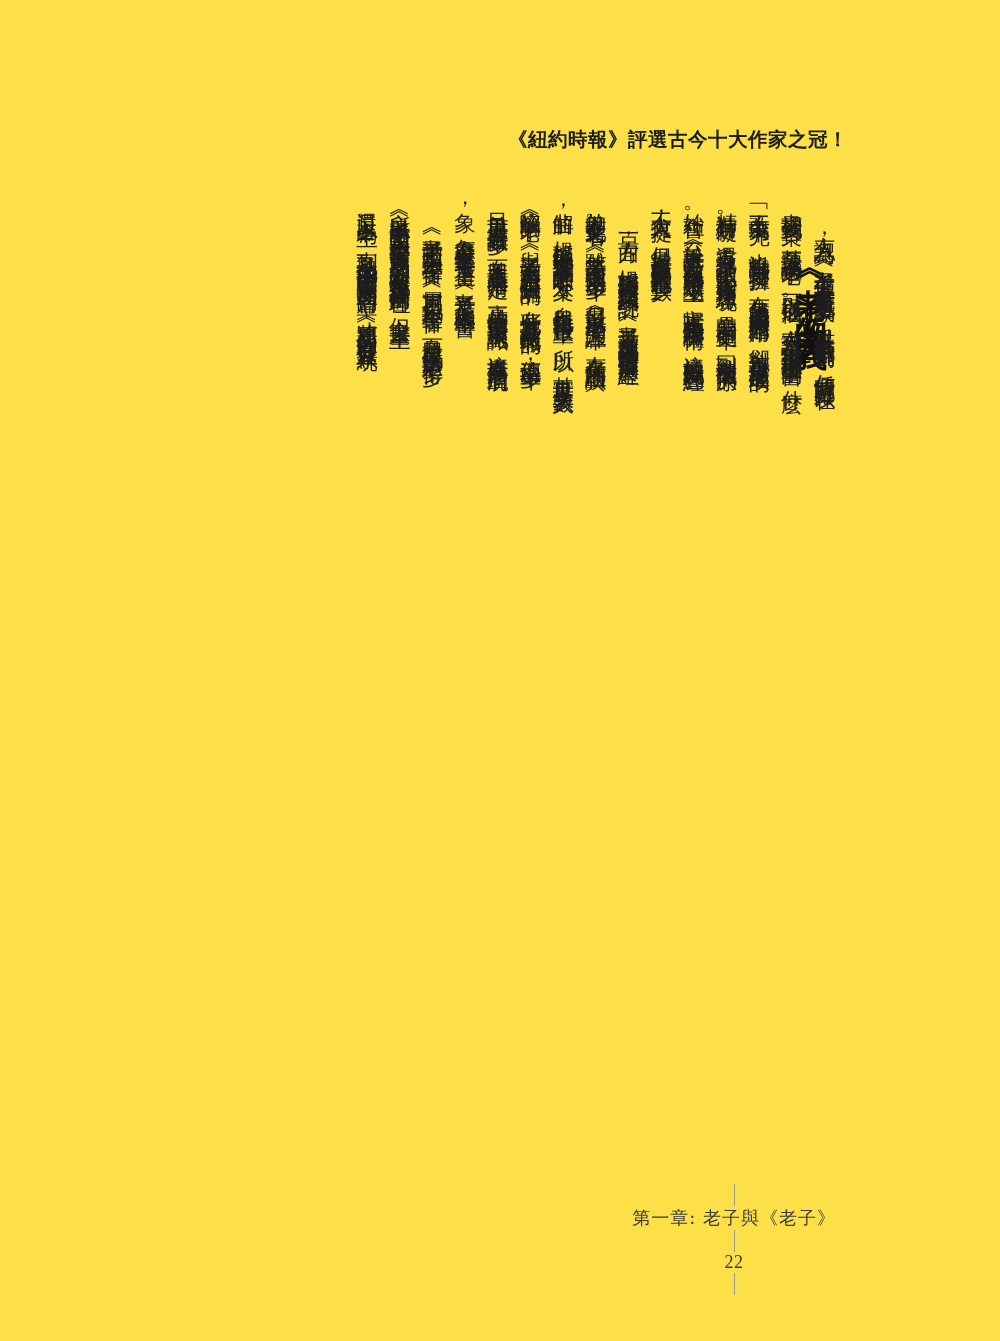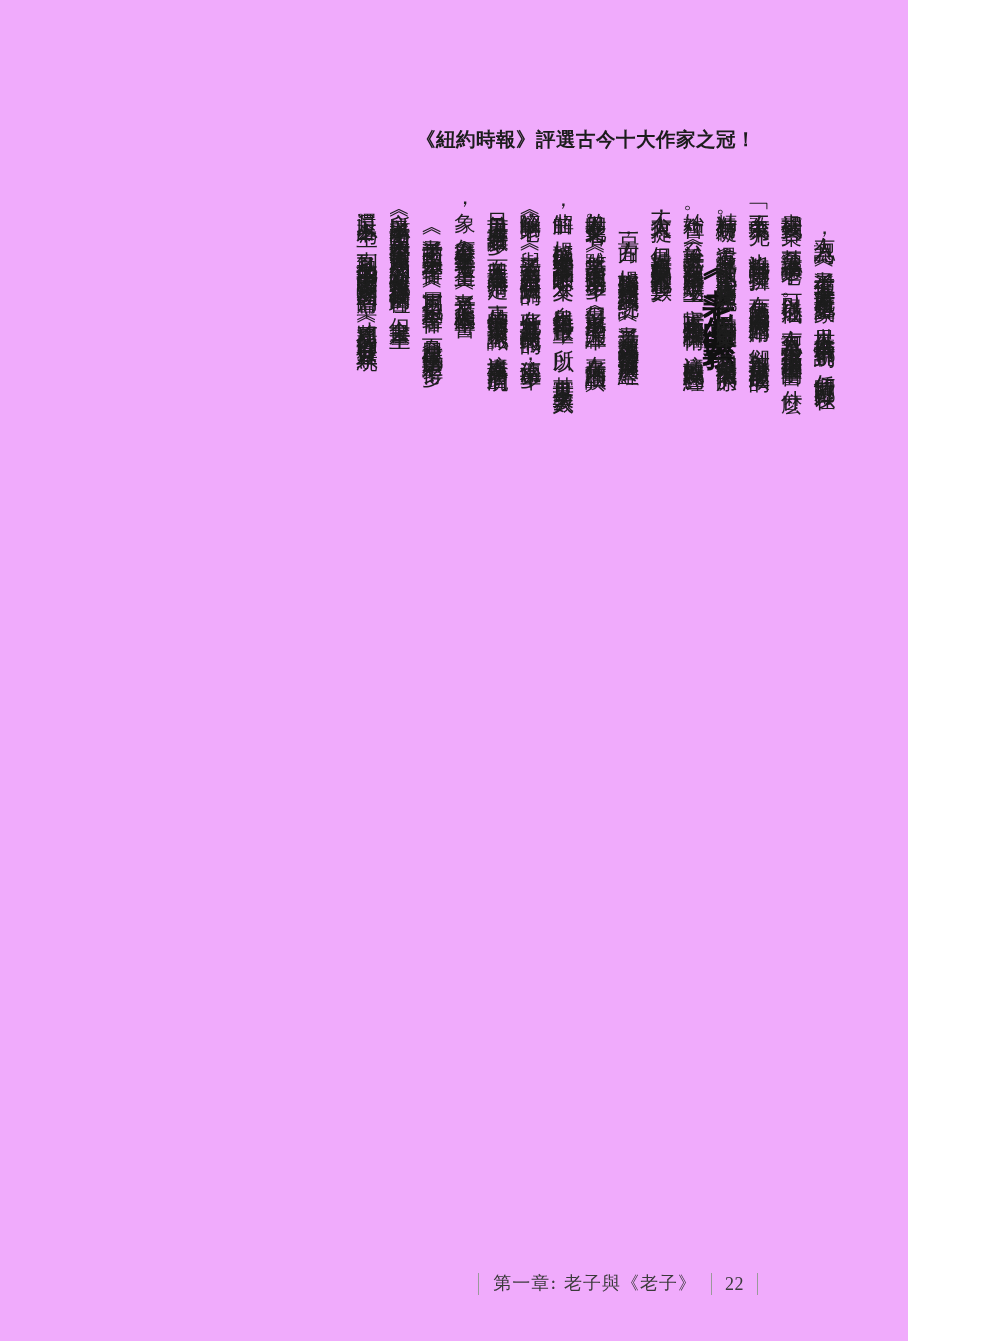--- a/index.html
+++ b/index.html
@@ -6,23 +6,23 @@
     margin: 0;
     padding: 0;
     background: #ffffff;
   }
   body {
     font-family: "DejaVu Serif", "Liberation Serif", serif;
     color: #1a1a1a;
   }
   #page {
     position: relative;
-    width: 908px;
+    width: 1000px;
     height: 1341px;
-    background: #f0abfc;
+    background: #fde047;
     overflow: hidden;
   }
 
   
   #header {
     position: absolute;
     top: 126px;
     right: 152px;
     font-size: 19.5px;
     letter-spacing: 0.5px;
@@ -83,21 +83,22 @@
     display: inline-block;
     height: 13px;
   }
 
   
   #footer {
     position: absolute;
     bottom: 46px;
     right: 150px;
     display: flex;
-    align-items: flex-end;
+    flex-direction: column;
+    align-items: center;
     gap: 0;
     font-size: 18px;
     color: #3a3a3a;
     white-space: nowrap;
     font-family: "DejaVu Serif", "Liberation Serif", serif;
   }
   #footer .rule {
     display: inline-block;
     width: 1px;
     height: 22px;

